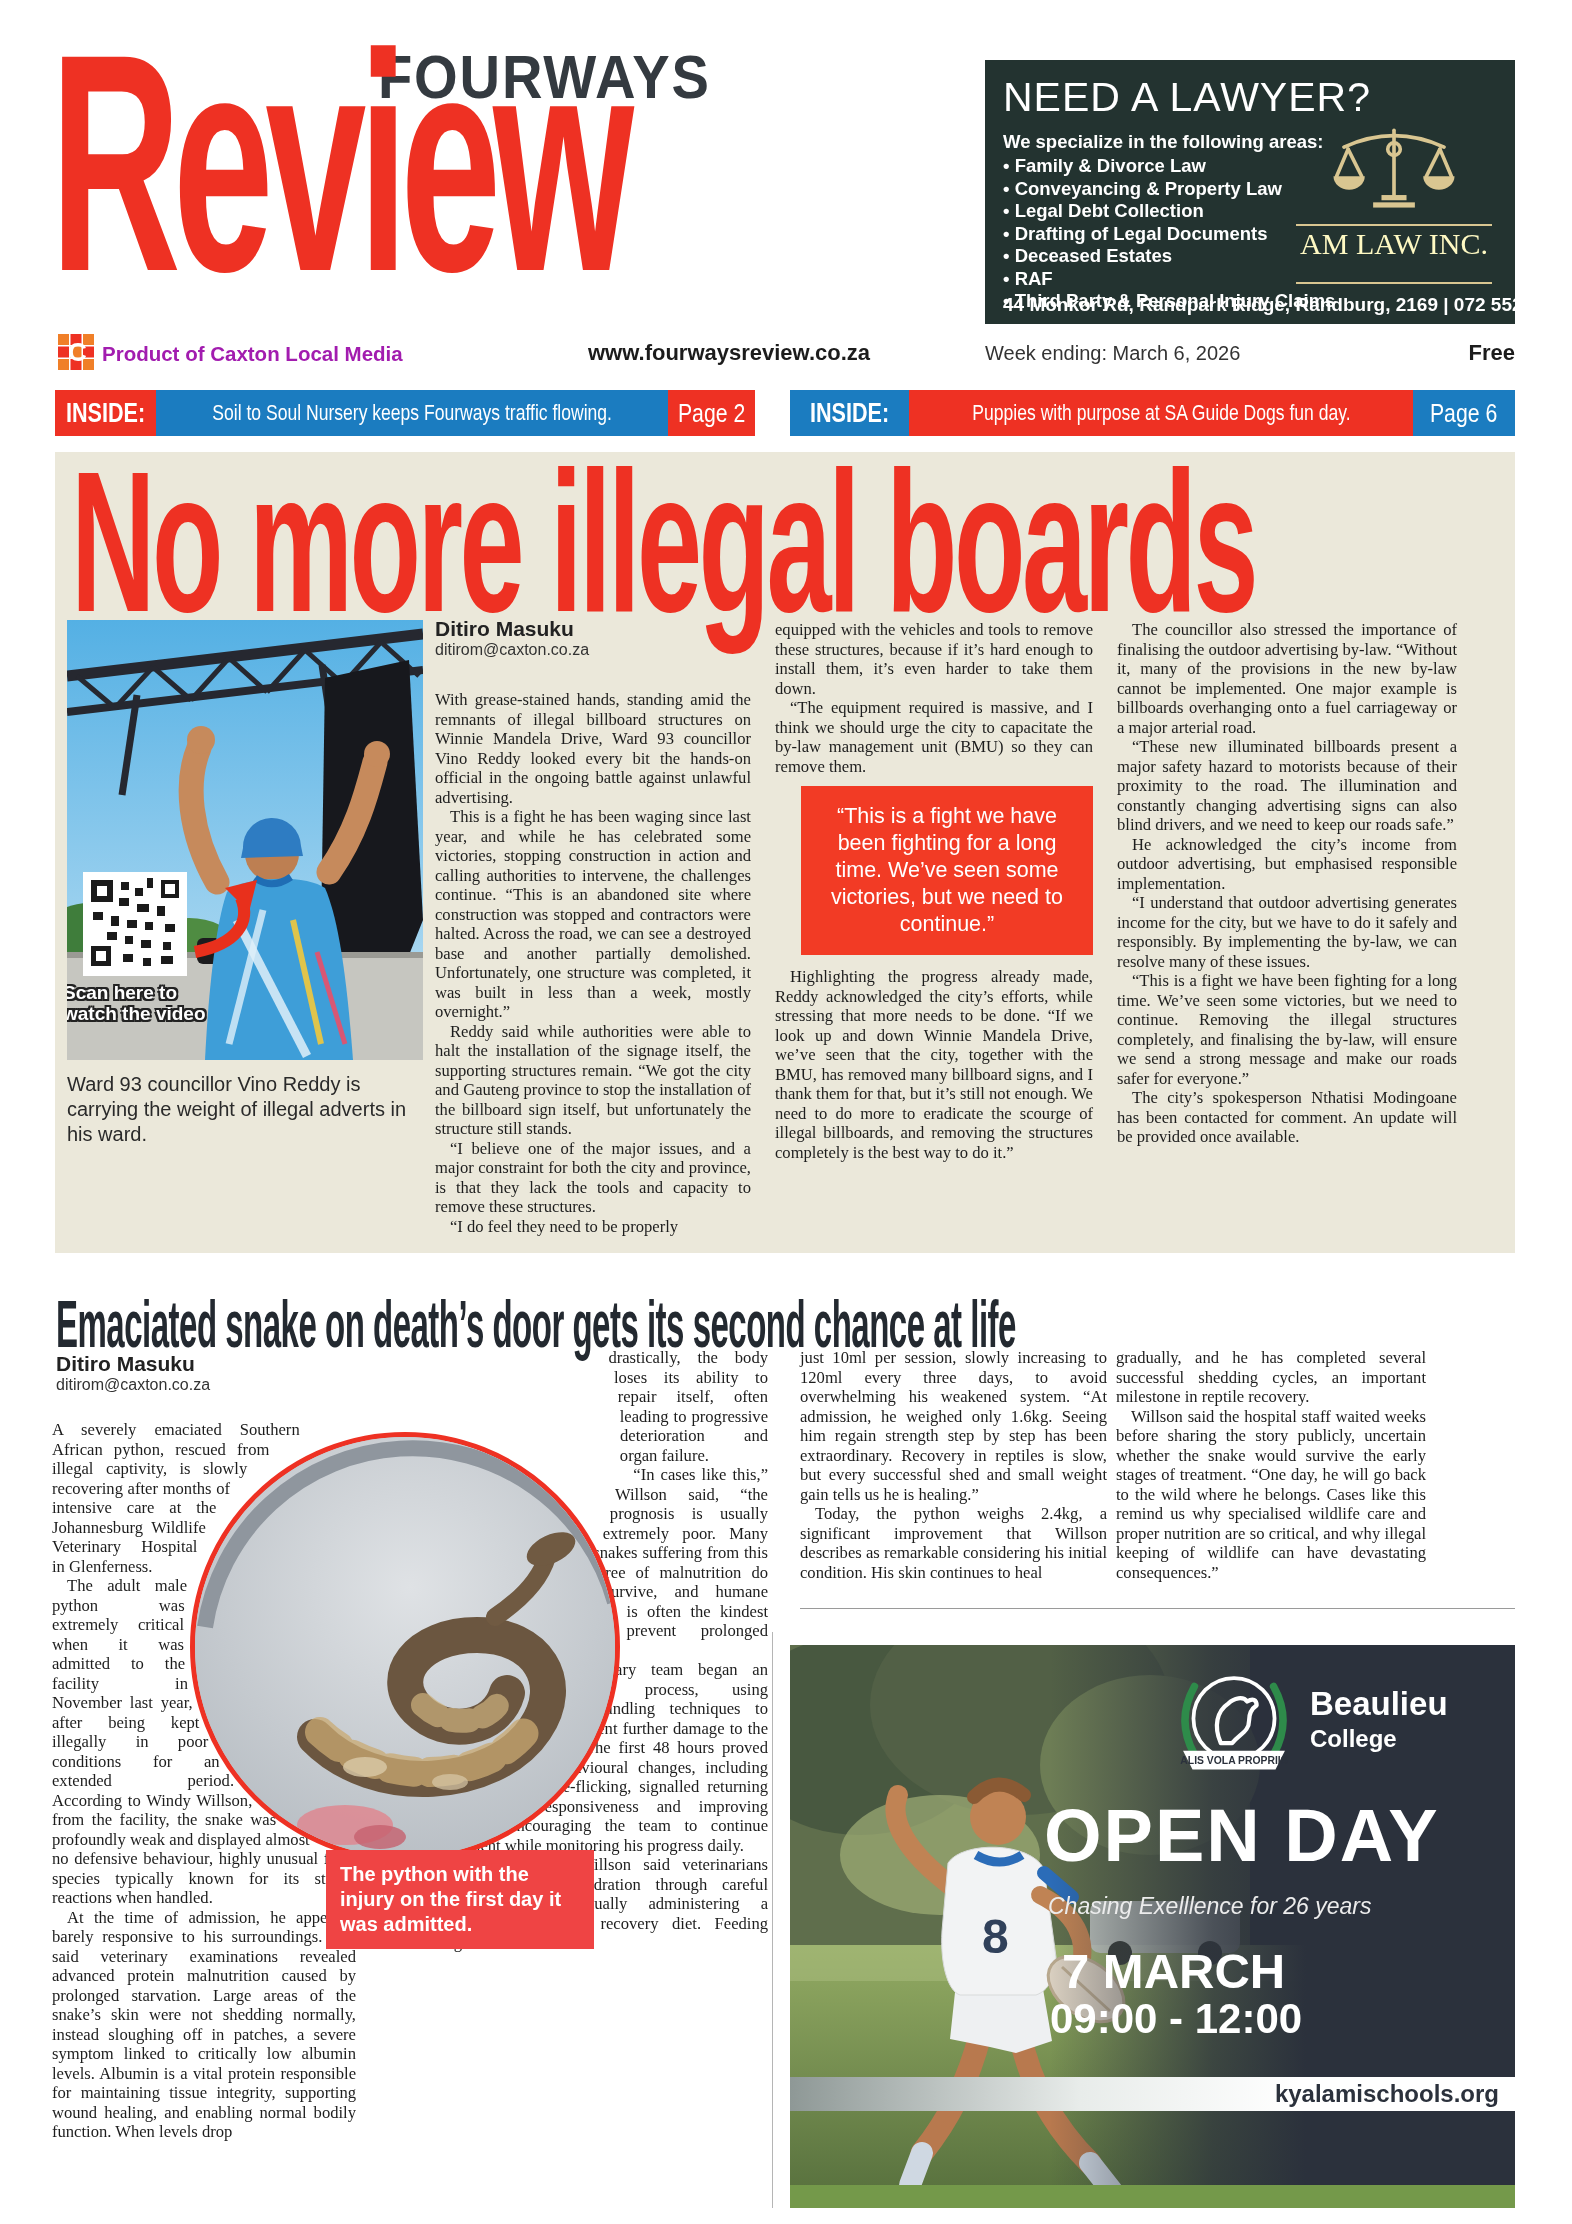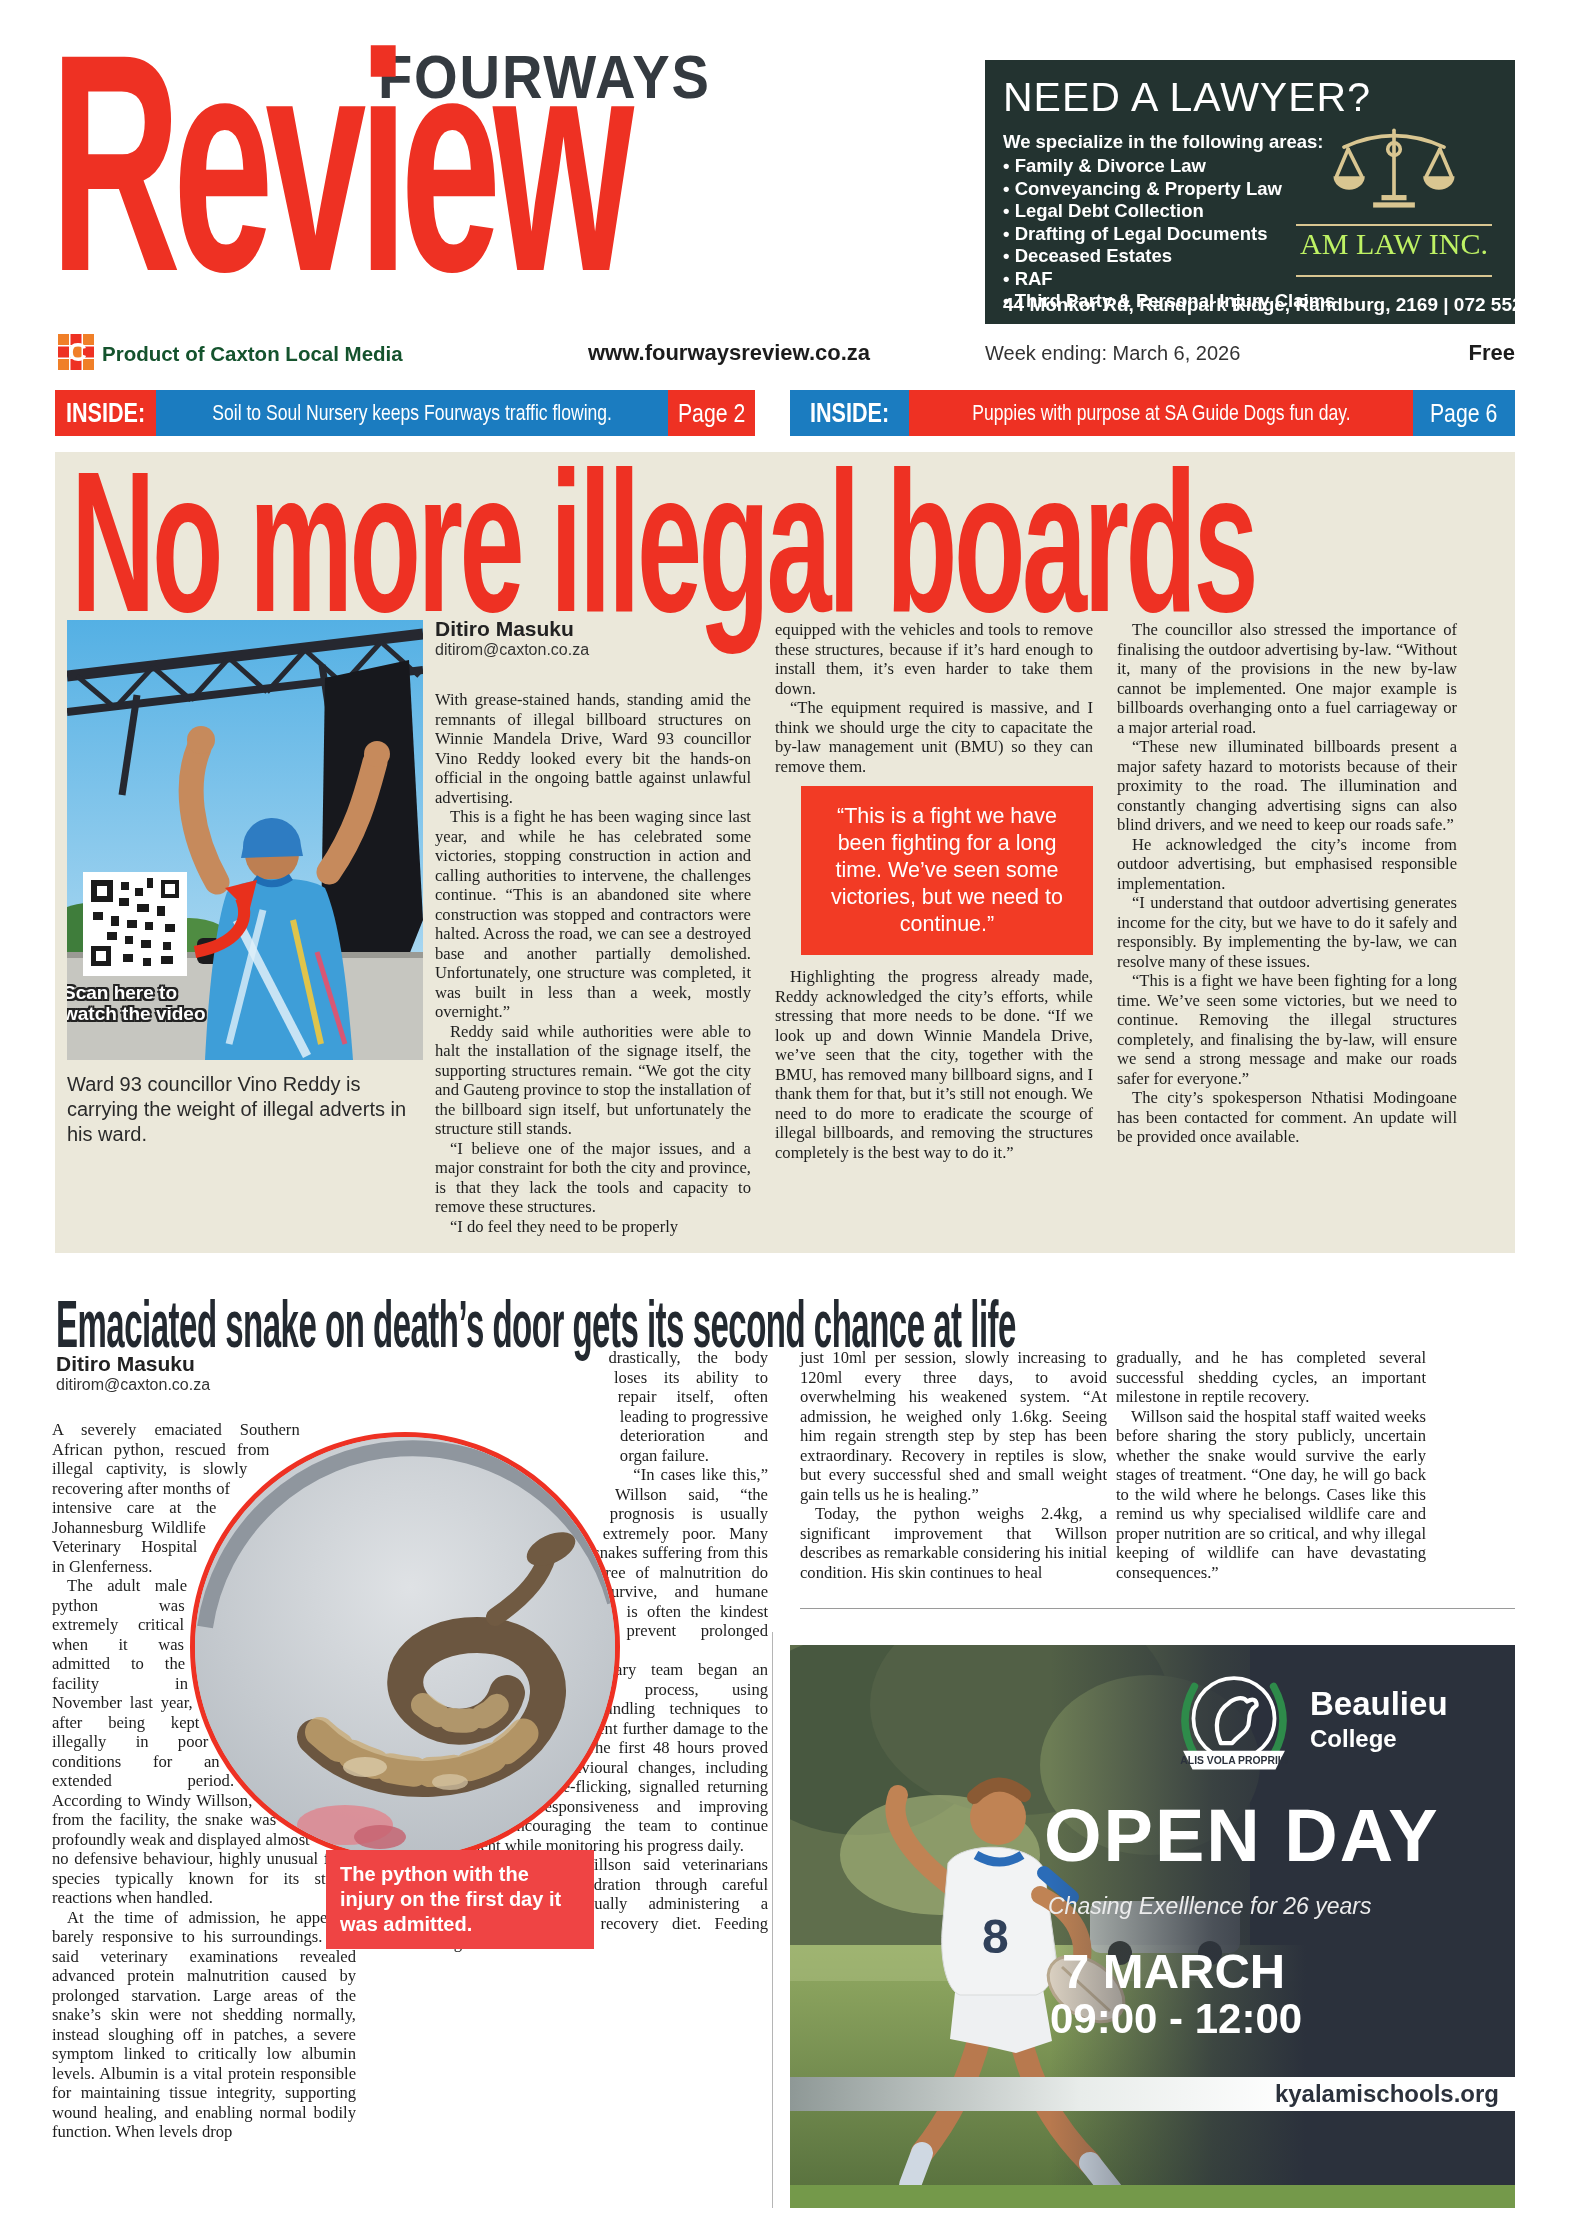--- a/index.html
+++ b/index.html
@@ -17,27 +17,27 @@
   #fourways-kicker .cx{transform:scaleX(0.92);}
 
   
   #lawyer-ad{left:985px;top:60px;width:530px;height:264px;background:#233330;color:#fff;
     box-sizing:border-box;padding:12px 18px;}
   #lawyer-head{font-size:41px;font-weight:normal;letter-spacing:1px;margin:2px 0 10px 0;}
   #lawyer-intro{font-size:18.5px;font-weight:bold;margin-bottom:2px;}
   #lawyer-services p{margin:0;font-size:18.5px;font-weight:bold;line-height:22.5px;}
   #lawyer-services p::before{content:"• ";}
   #lawyer-logo{position:absolute;right:12px;top:62px;width:218px;text-align:center;}
-  #lawyer-firm{display:inline-block;font-family:"Liberation Serif",serif;font-size:30px;color:#bef264;
-    border-top:2px solid #d9c691;border-bottom:2px solid #d9c691;padding:1px 4px 14px 4px;margin-top:2px;}
+  #lawyer-firm{display:inline-block;font-family:"Liberation Serif",serif;font-size:30px;color:#fef9c3;
+    border-top:2px solid #d9c691;border-bottom:2px solid #d9c691;padding:1px 4px 21px 4px;margin-top:2px;}
   #lawyer-contact{position:absolute;left:18px;bottom:8px;font-size:19px;font-weight:bold;color:#fff;white-space:nowrap;}
 
   
   #caxton-logo{left:58px;top:334px;}
-  #product-line{left:102px;top:342px;font-size:20.5px;font-weight:bold;color:#14532d;}
+  #product-line{left:102px;top:342px;font-size:20.5px;font-weight:bold;color:#a21caf;}
   #site-url{left:588px;top:340px;font-size:22px;font-weight:bold;color:#1c1c1c;}
   #week-ending{left:985px;top:342px;font-size:20px;color:#333;}
   #price-free{right:57px;top:340px;font-size:22px;font-weight:bold;color:#1c1c1c;}
 
   
   .inside-bar{top:390px;height:46px;display:flex;align-items:stretch;font-weight:bold;color:#fff;}
   #inside-left{left:55px;width:700px;}
   #inside-right{left:790px;width:725px;}
   .seg{display:flex;align-items:center;justify-content:center;}
   .seg-label{width:119px;font-size:27px;align-items:center;}

